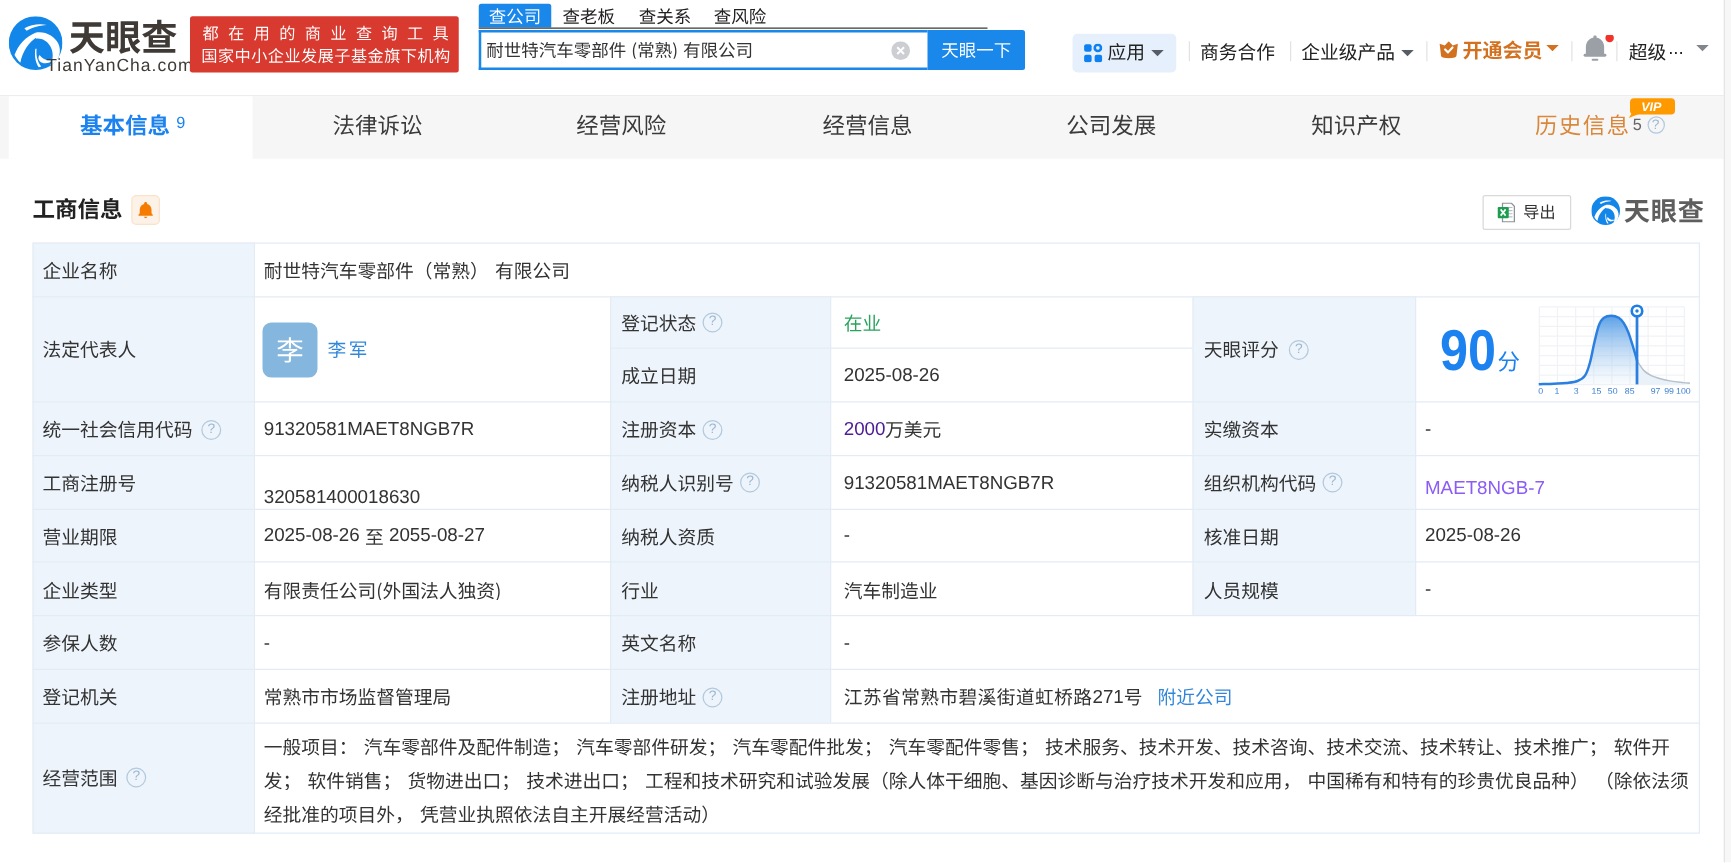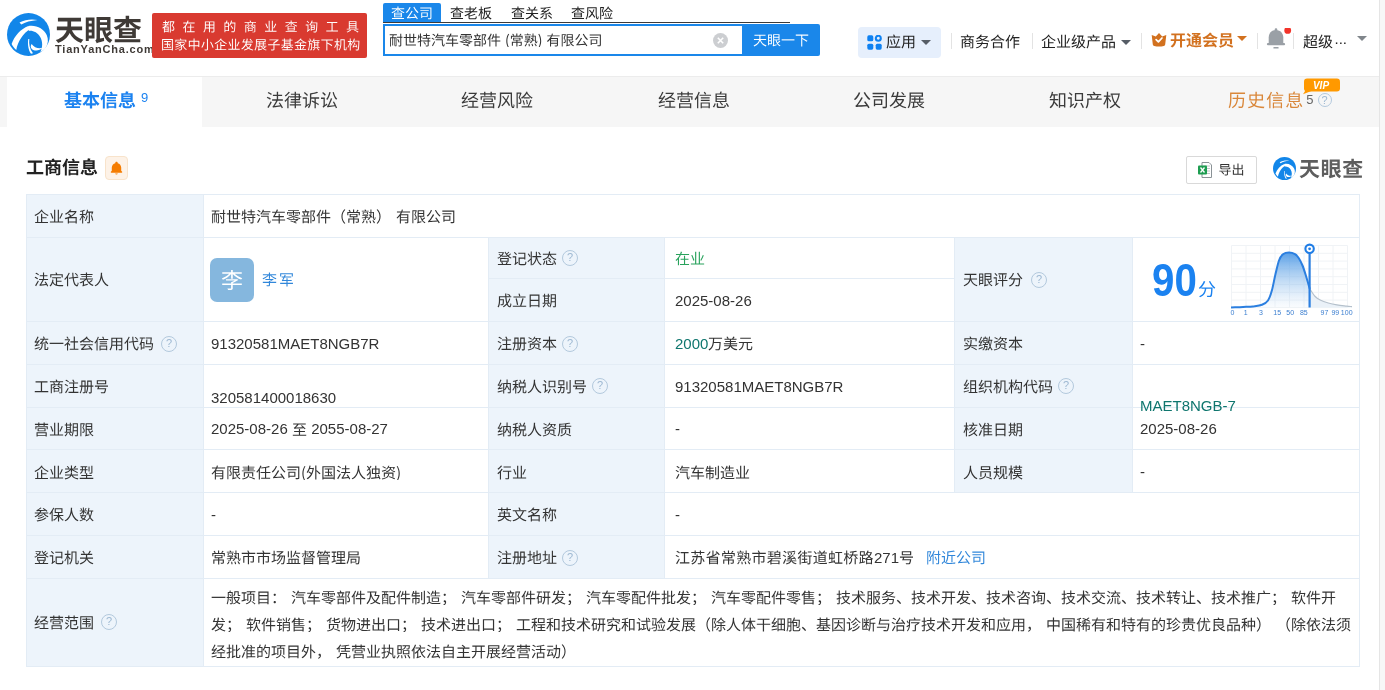--- a/index.html
+++ b/index.html
@@ -252,21 +252,21 @@
 <svg style="position:absolute;left:7px;top:13px" width="43" height="43">
       <use href="#tyclogo"></use>
     </svg>
 <svg class="cj" style="left:55px;top:14.8px" width="87.00" height="29" viewBox="0 -880 3000 1000">
       <g transform="scale(1,-1)" fill="#3f3a36">
         <use href="#b0" x="0"></use>
         <use href="#b1" x="1000"></use>
         <use href="#b2" x="2000"></use>
       </g>
     </svg>
-<div class="t" style="left:55px;top:41.9px;font-size:11px;color:#3f3a36;font-weight:700;letter-spacing:0.8px">TianYanCha.com</div>
+<div class="t" style="left:37px;top:41.9px;font-size:14px;color:#3f3a36;font-weight:400;letter-spacing:0.8px">TianYanCha.com</div>
 <div style="position:absolute;left:151.5px;top:13px;width:215.5px;height:45px;background:#d93a30;border-radius:2px"></div>
 <svg class="cj" style="left:161.5px;top:19.8px" width="204.50" height="13" viewBox="0 -880 15731 1000">
       <g transform="scale(1,-1)" fill="#fff">
         <use href="#g3" x="0"></use>
         <use href="#g4" x="1573"></use>
         <use href="#g5" x="3146"></use>
         <use href="#g6" x="4719"></use>
         <use href="#g7" x="6292"></use>
         <use href="#g8" x="7865"></use>
         <use href="#g9" x="9438"></use>
@@ -952,21 +952,21 @@
       </g>
     </svg>
 <div class="q" style="left:562px;top:549.8px;width:16px;height:16px">?</div>
 <svg class="cj" style="left:675px;top:250.8px" width="30.00" height="15" viewBox="0 -880 2000 1000">
       <g transform="scale(1,-1)" fill="#28a25c">
         <use href="#g4" x="0"></use>
         <use href="#g8" x="1000"></use>
       </g>
     </svg>
 <div class="t" style="left:675px;top:289.8px;font-size:15px;color:#333">2025-08-26</div>
-<div class="t" style="left:675px;top:332.8px;font-size:15px;color:#0f766e">2000</div>
+<div class="t" style="left:675px;top:332.8px;font-size:15px;color:#4c1d95">2000</div>
 <svg class="cj" style="left:708.4px;top:336.1px" width="45.00" height="15" viewBox="0 -880 3000 1000">
       <g transform="scale(1,-1)" fill="#333">
         <use href="#g5n" x="0"></use>
         <use href="#g5o" x="1000"></use>
         <use href="#g5p" x="2000"></use>
       </g>
     </svg>
 <div class="t" style="left:675px;top:375.6px;font-size:15px;color:#333">91320581MAET8NGB7R</div>
 <div class="t" style="left:675px;top:418.4px;font-size:15px;color:#333">-</div>
 <svg class="cj" style="left:675px;top:464.5px" width="75.00" height="15" viewBox="0 -880 5000 1000">
@@ -1048,21 +1048,21 @@
     </svg>
 <svg class="cj" style="left:963px;top:464.5px" width="60.00" height="15" viewBox="0 -880 4000 1000">
       <g transform="scale(1,-1)" fill="#333">
         <use href="#g2i" x="0"></use>
         <use href="#g69" x="1000"></use>
         <use href="#g6a" x="2000"></use>
         <use href="#g6b" x="3000"></use>
       </g>
     </svg>
 <div class="t" style="left:1140px;top:332.8px;font-size:15px;color:#333">-</div>
-<div class="t" style="left:1140px;top:395px;font-size:15px;color:#0f766e">MAET8NGB-7</div>
+<div class="t" style="left:1140px;top:380px;font-size:15px;color:#8b5cf6">MAET8NGB-7</div>
 <div class="t" style="left:1140px;top:418.4px;font-size:15px;color:#333">2025-08-26</div>
 <div class="t" style="left:1140px;top:461.2px;font-size:15px;color:#333">-</div>
 <div class="t" style="left:1152px;top:247.4px;font-size:46px;color:#1b82f0;font-weight:700;transform:scaleX(0.875);transform-origin:0 0">90</div>
 <svg class="cj" style="left:1198px;top:279.5px" width="18.00" height="18" viewBox="0 -880 1000 1000">
       <g transform="scale(1,-1)" fill="#1b82f0">
         <use href="#g63" x="0"></use>
       </g>
     </svg>
 <svg style="position:absolute;left:1229px;top:243px" width="127" height="72" viewBox="0 0 127 72">
 <defs>

